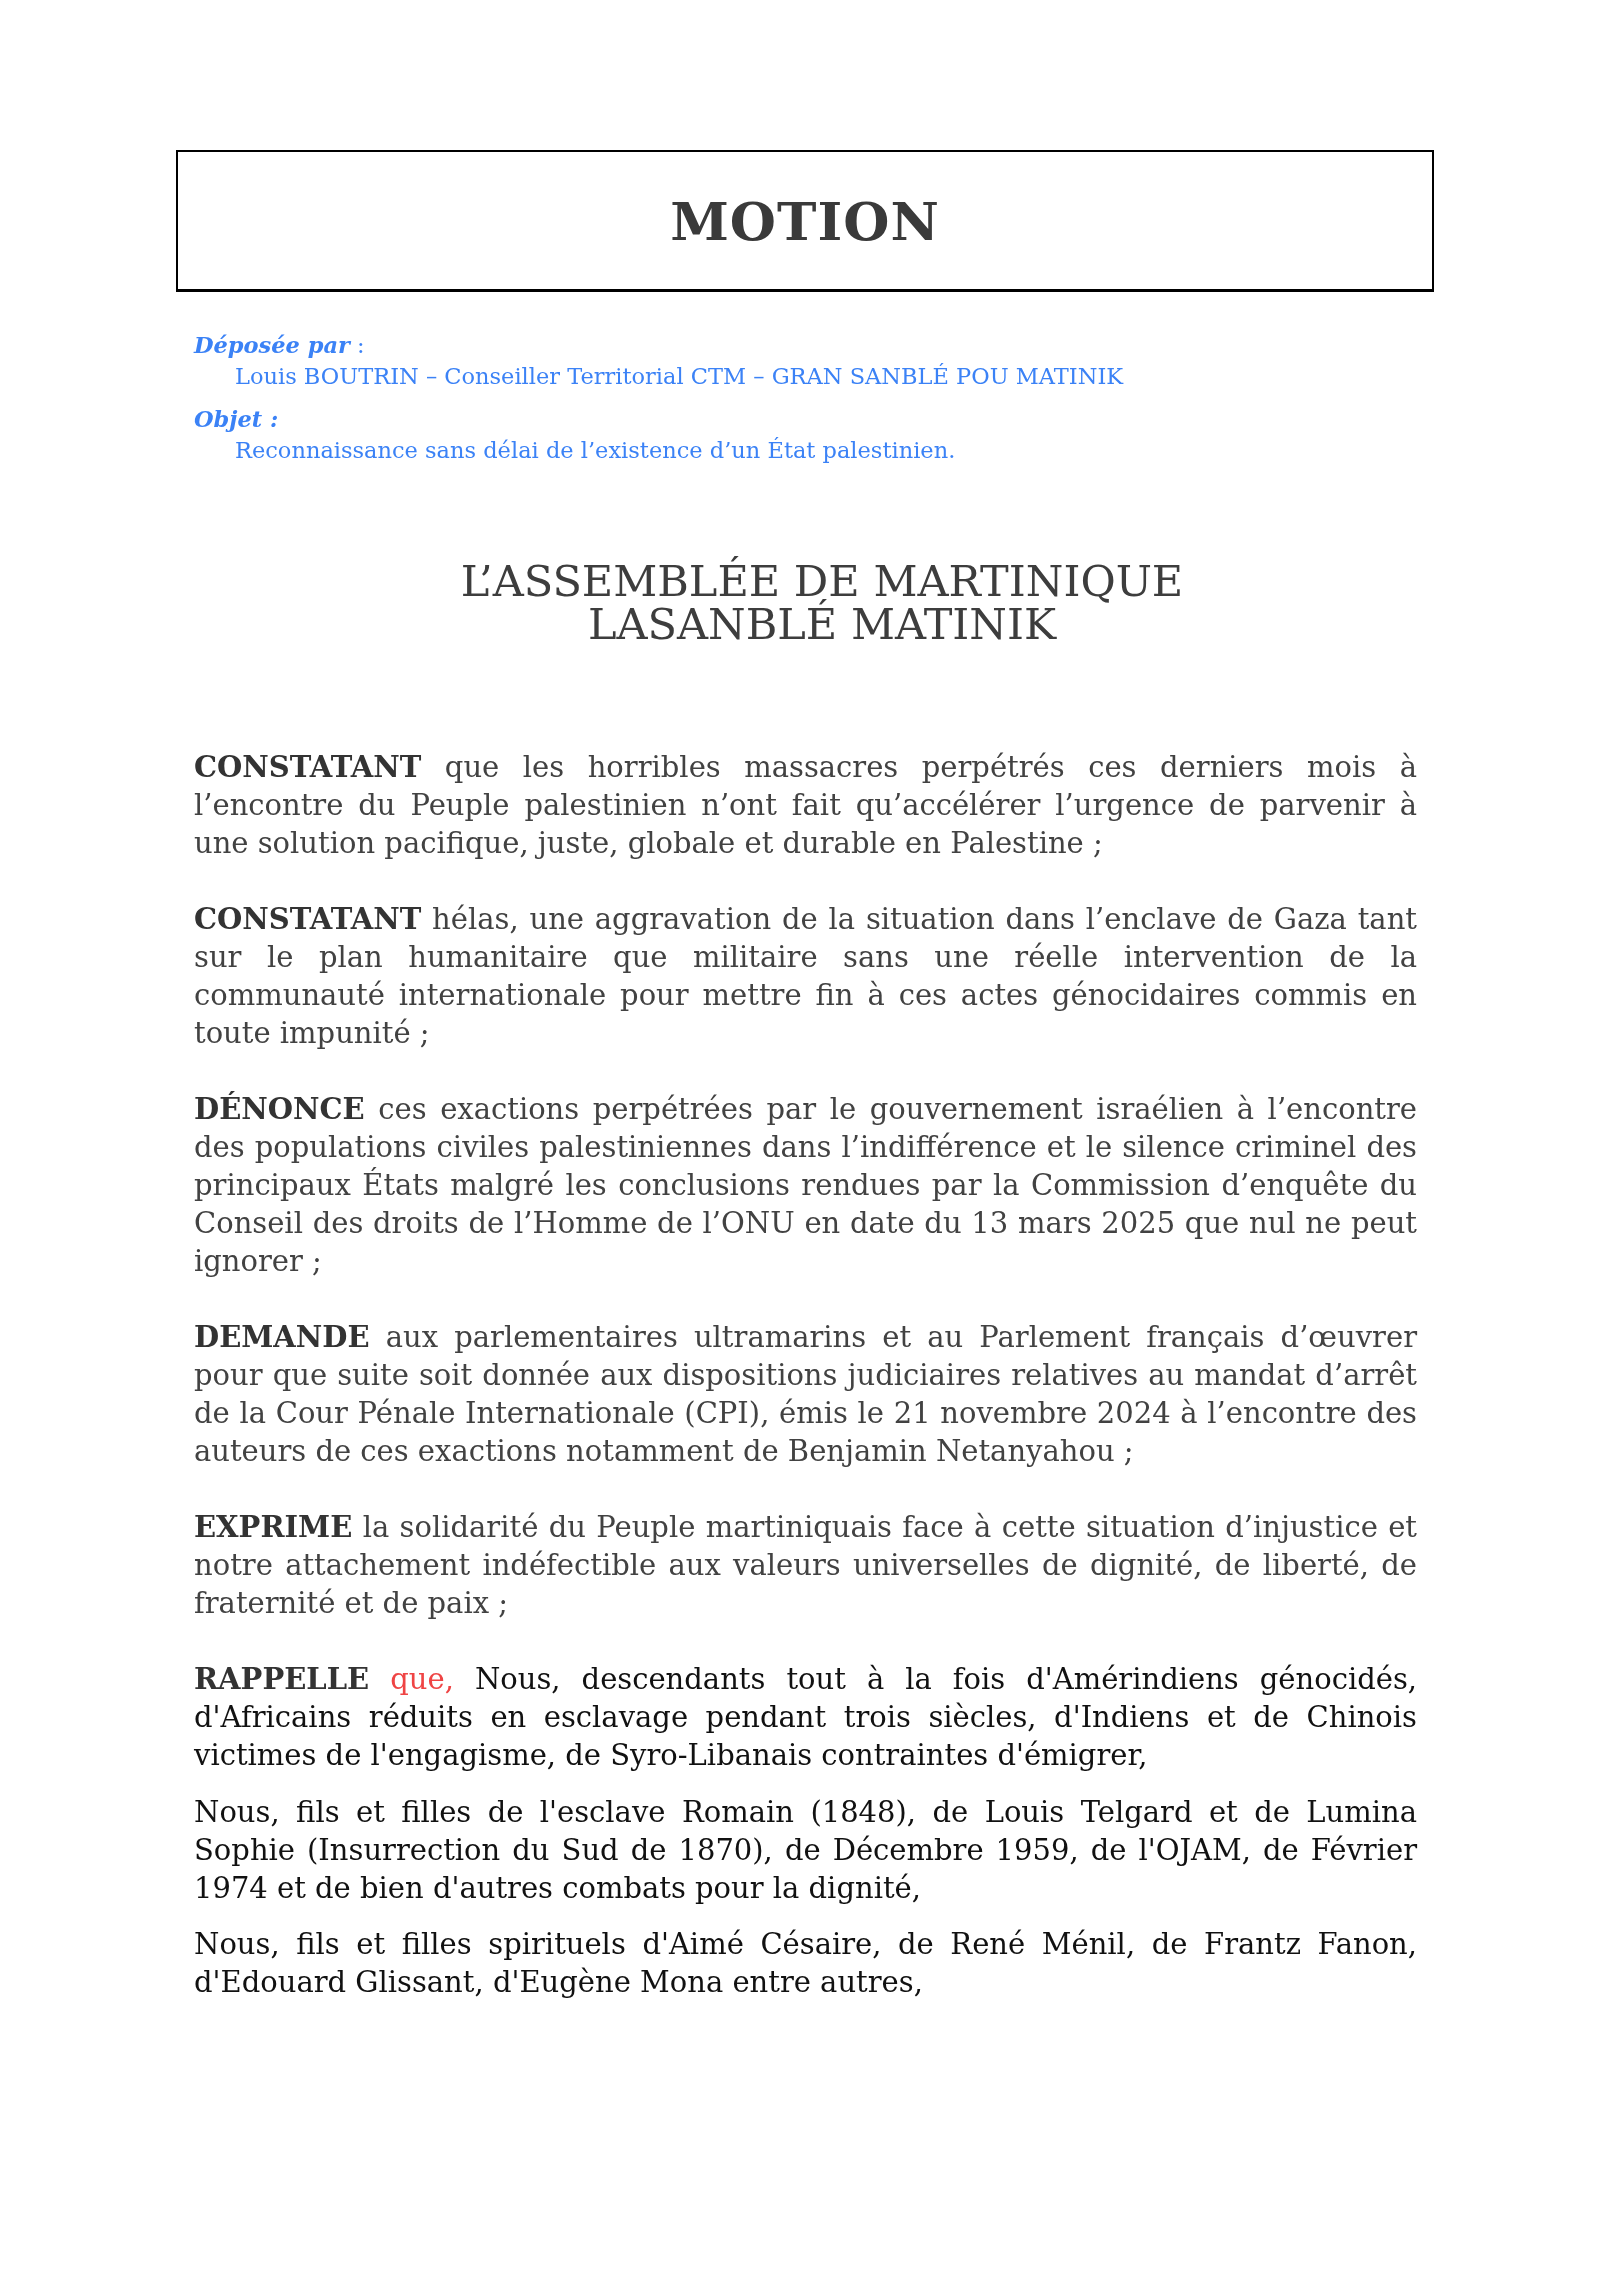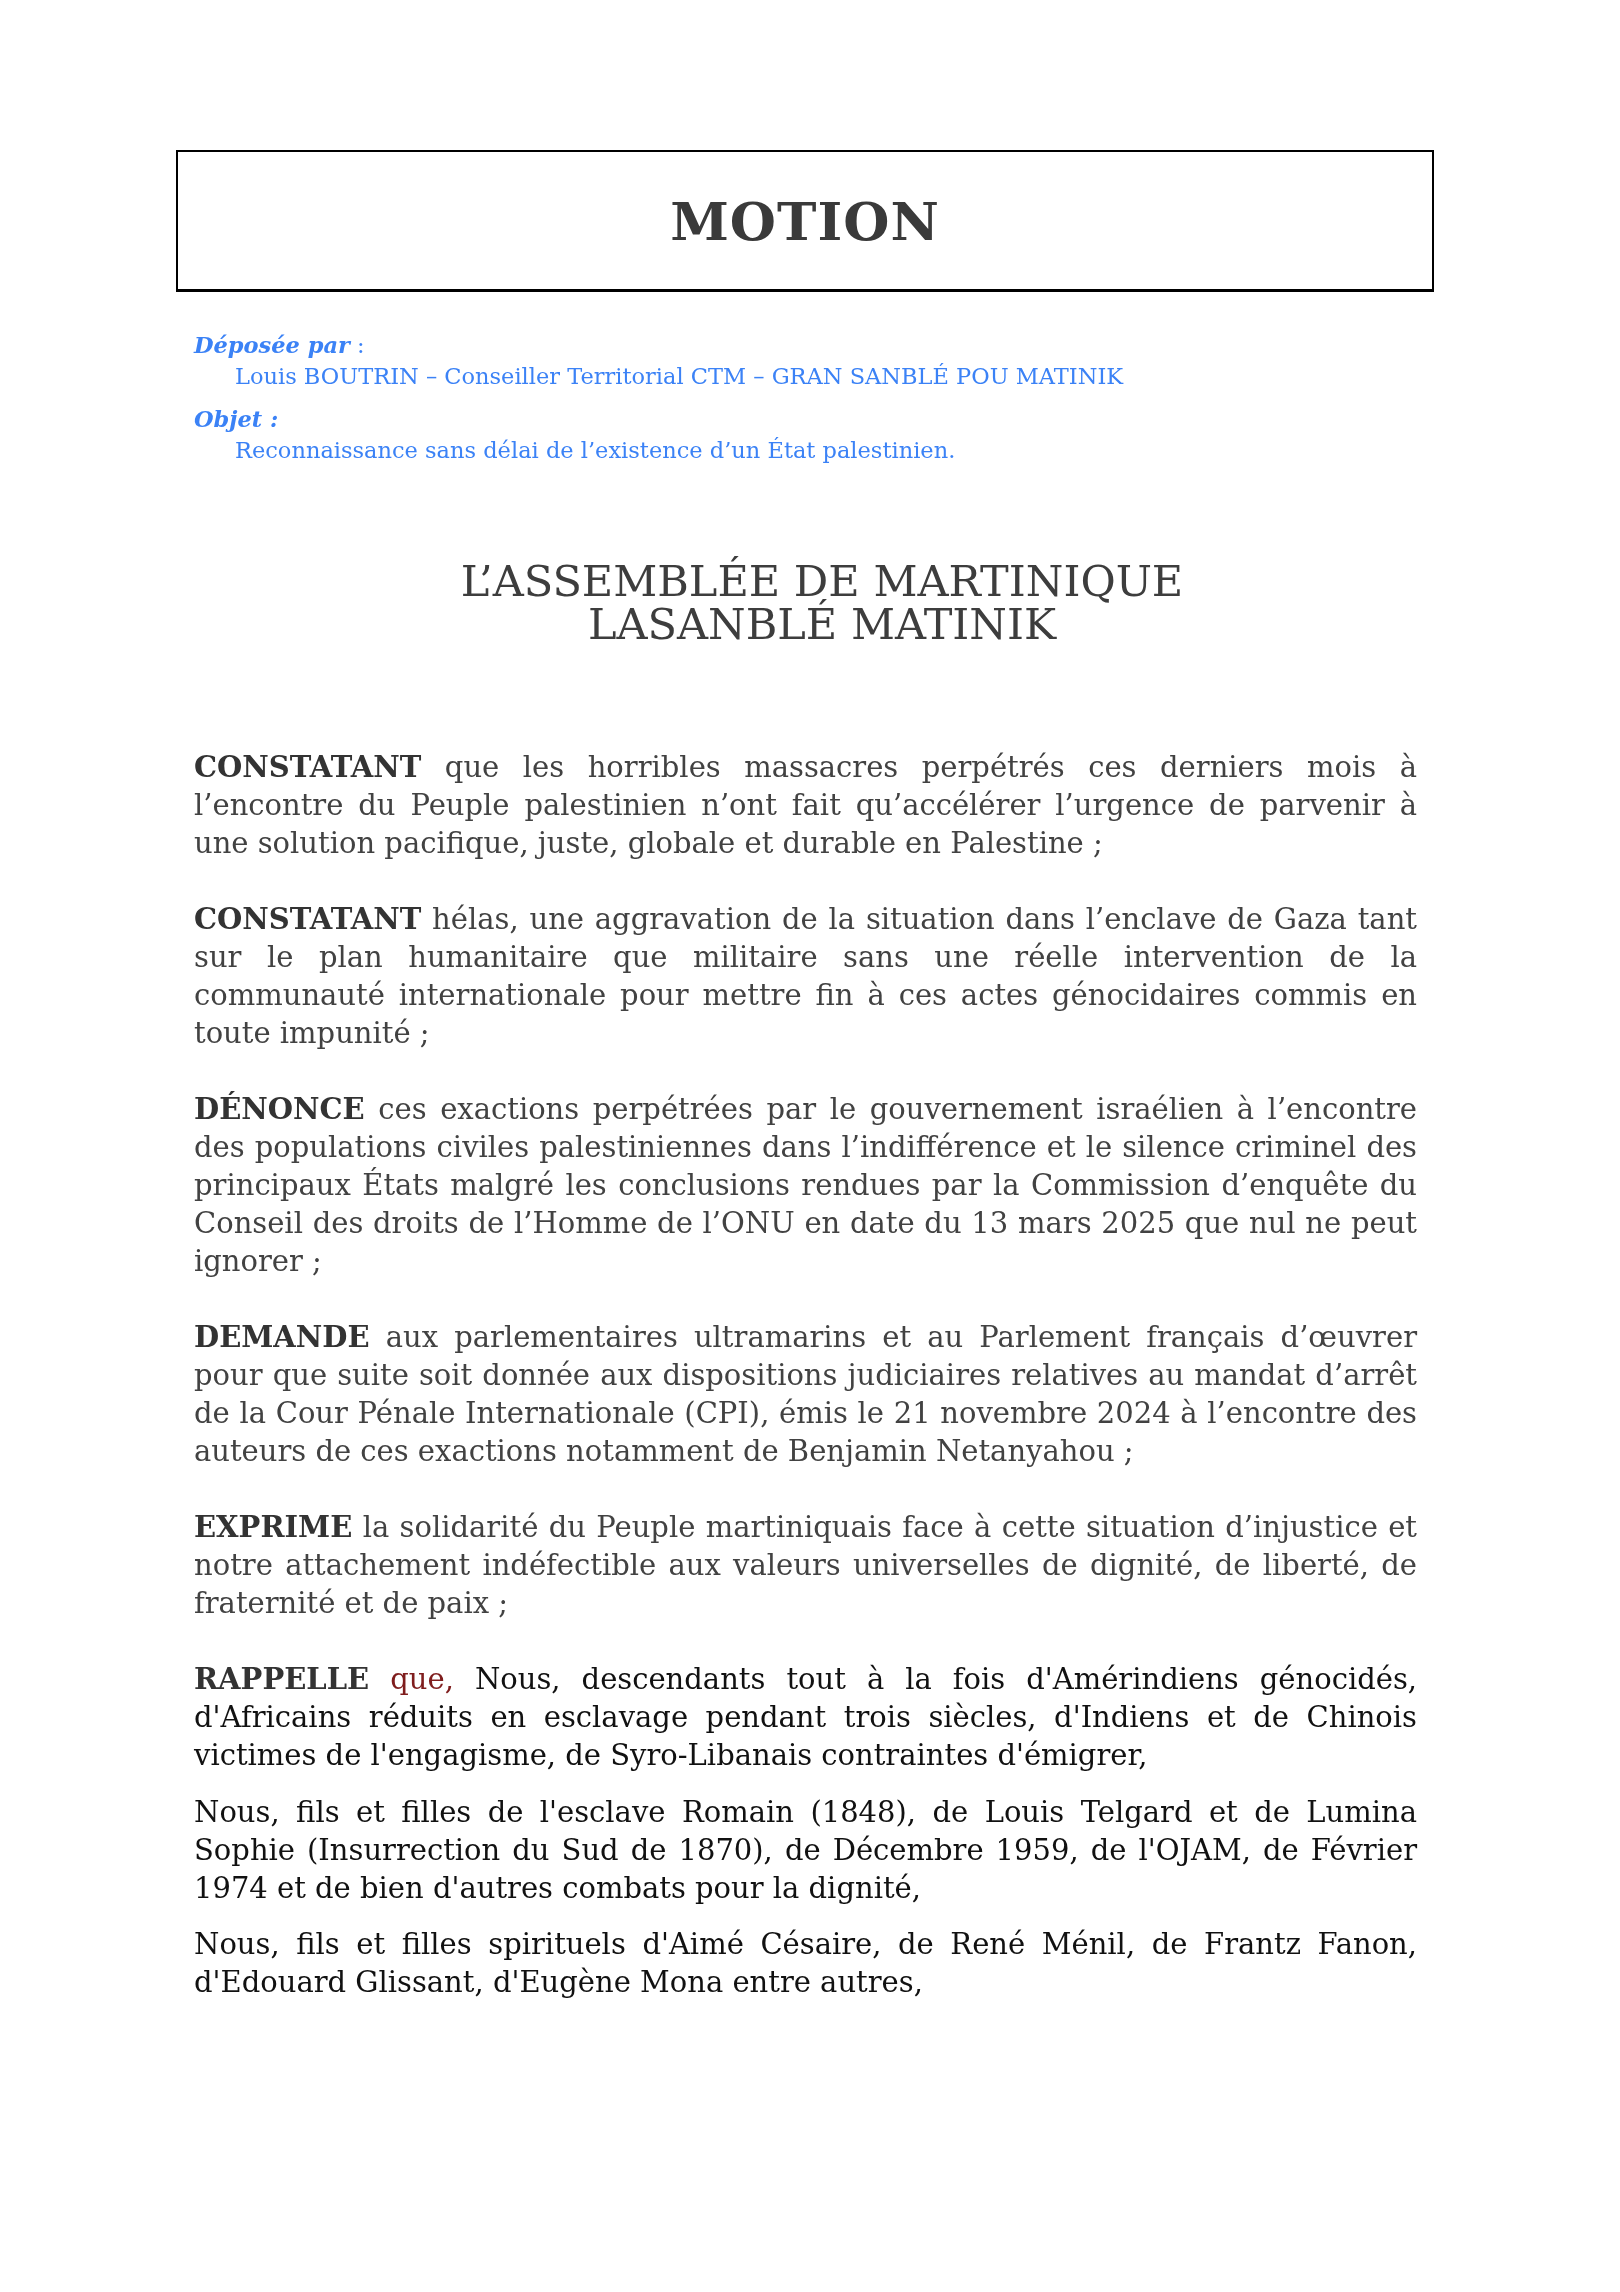--- a/index.html
+++ b/index.html
@@ -21,21 +21,21 @@
 
   .assembly { position: absolute; left: 12px; width: 1620px; top: 560px; text-align: center;
               font-family: "DejaVu Serif", serif; font-size: 43px; line-height: 43px; color: #3d3d3d; }
   .assembly div { height: 43px; }
 
   .body { position: absolute; left: 194px; top: 748px; width: 1223px;
           font-family: "DejaVu Serif", serif; font-size: 29px; line-height: 38px; color: #424242; }
   .para { text-align: justify; margin: 0 0 38px 0; }
   .para .kw { font-weight: bold; color: #333; margin-top: 6px; }
   .rappel { color: #111; }
-  .rappel .soft { color: #7f1d1d; }
+  .rappel .soft { color: #ef4444; }
   .sub { margin: 0 0 18.6px 0; text-align: justify; color: #111; }
 </style>
 </head>
 <body>
 
 <div class="page">
 
   <div class="title-box">
     <h1>MOTION</h1>
   </div>

